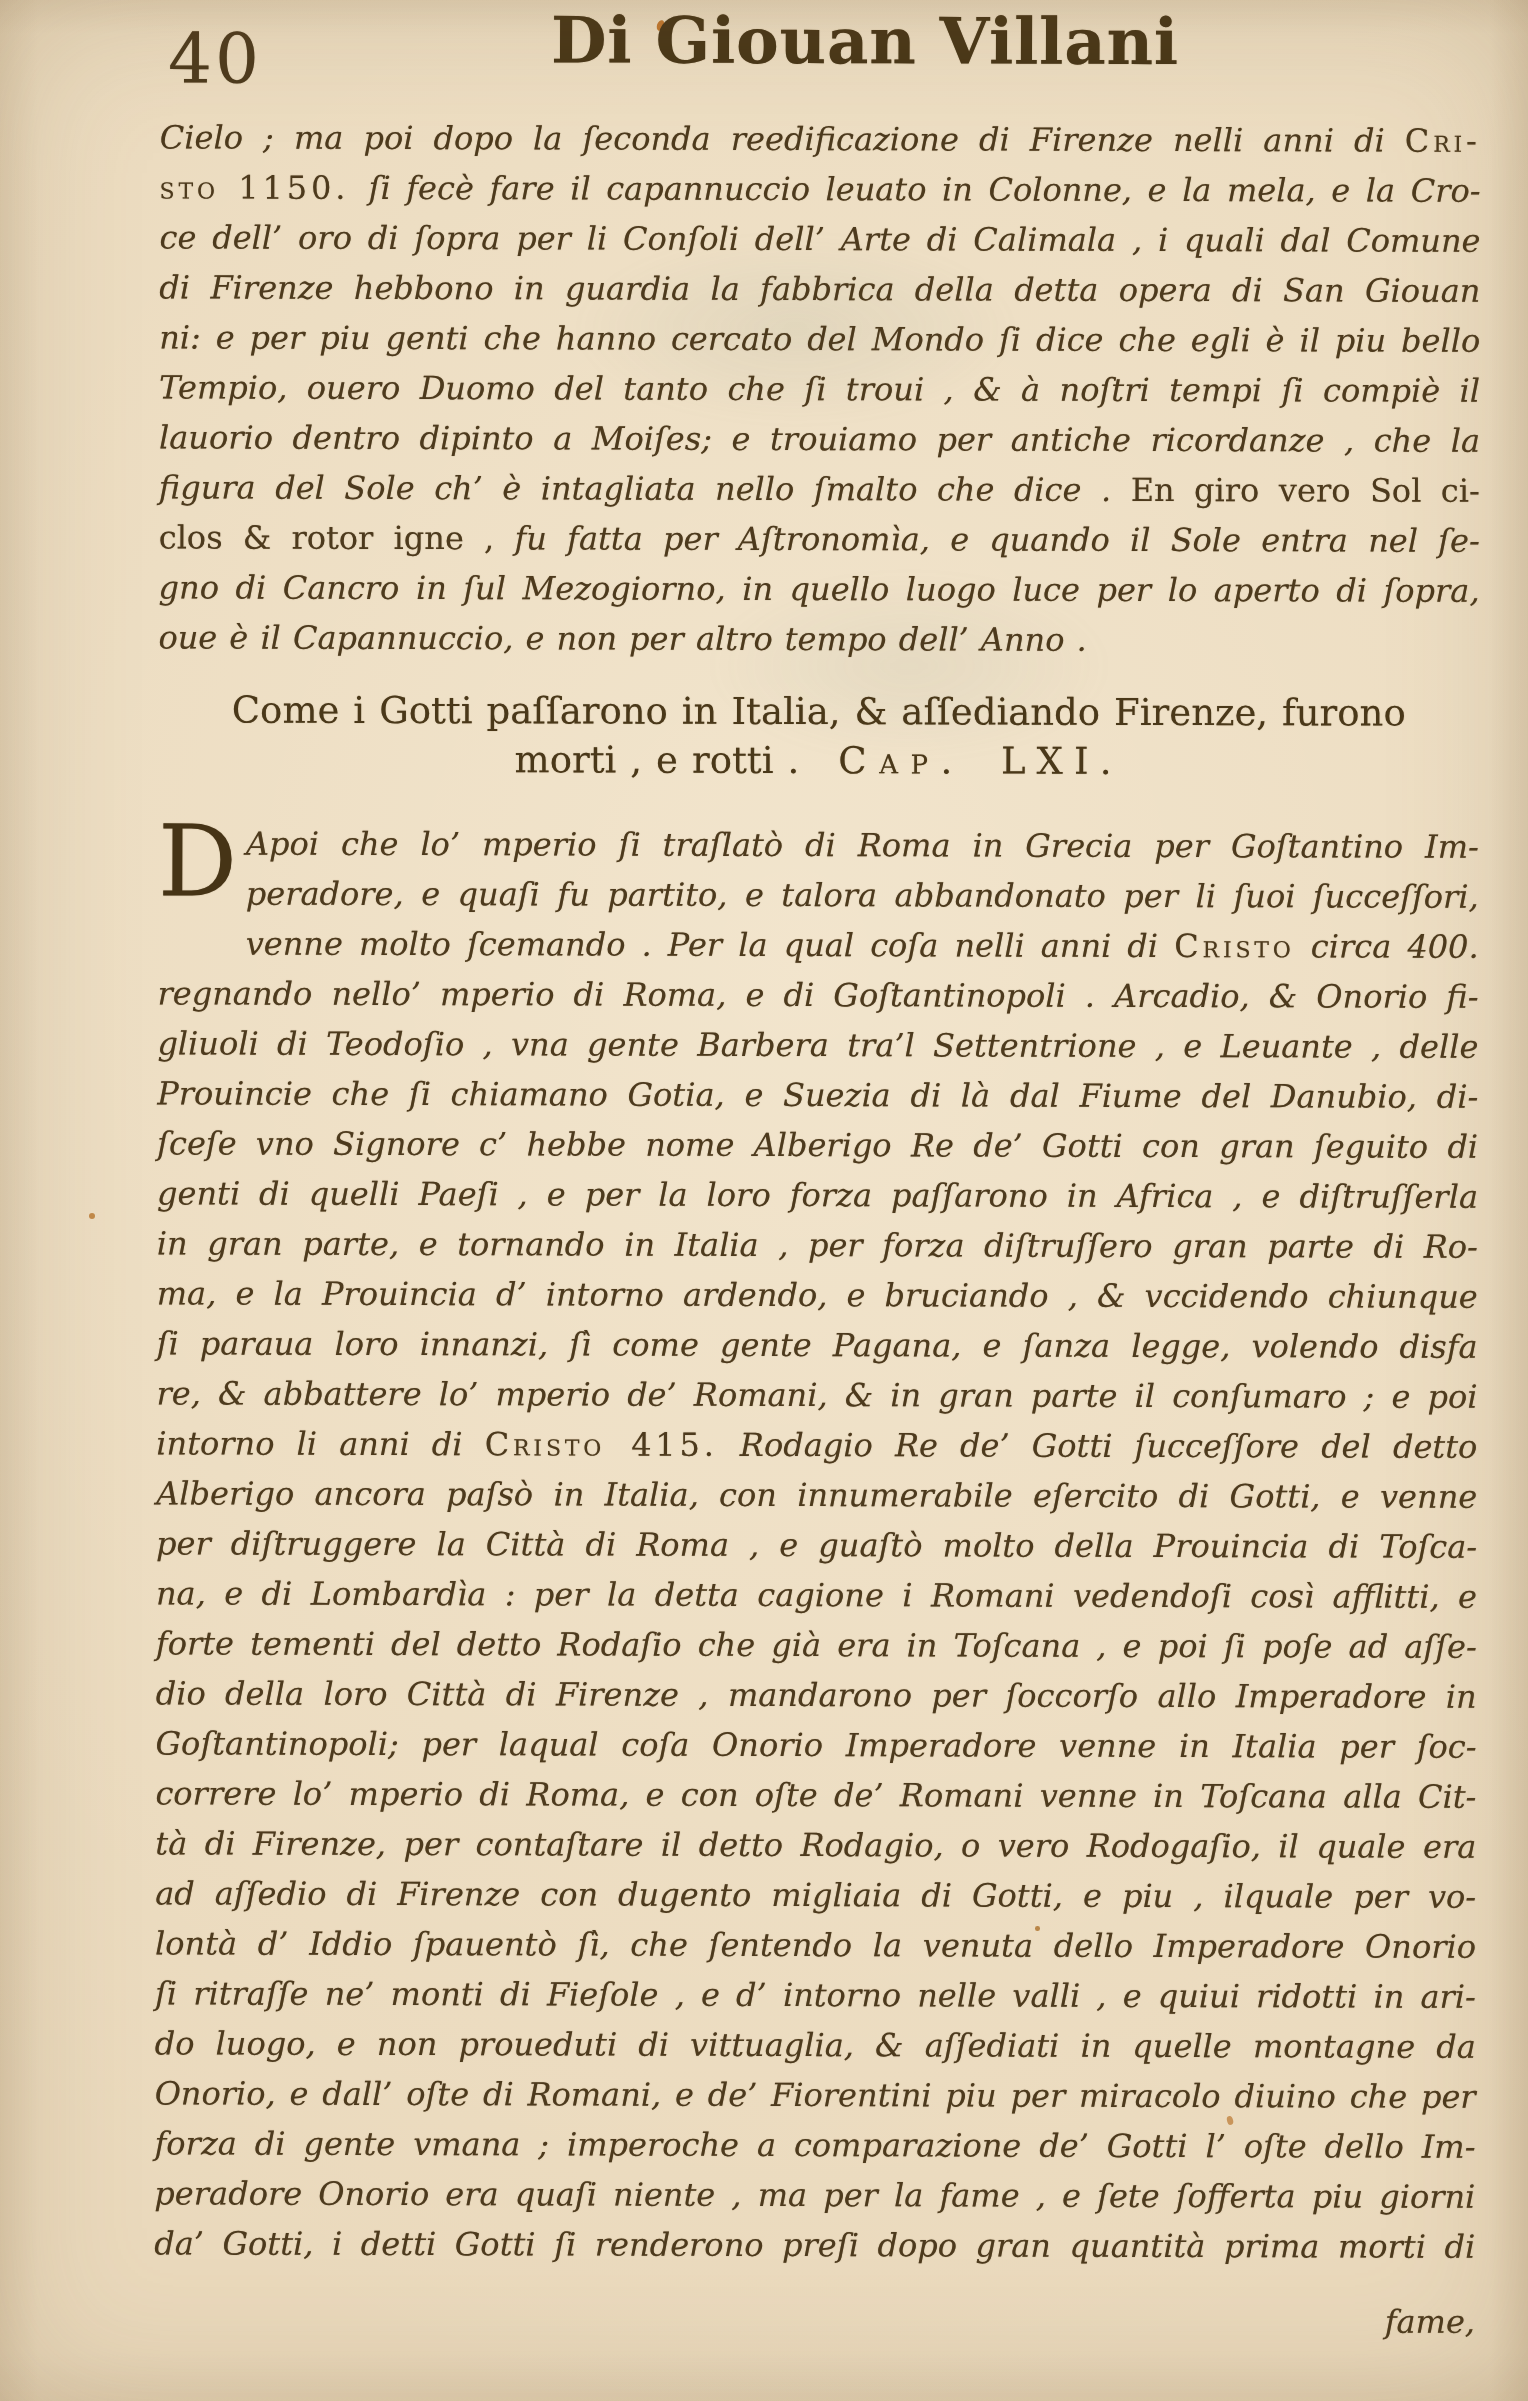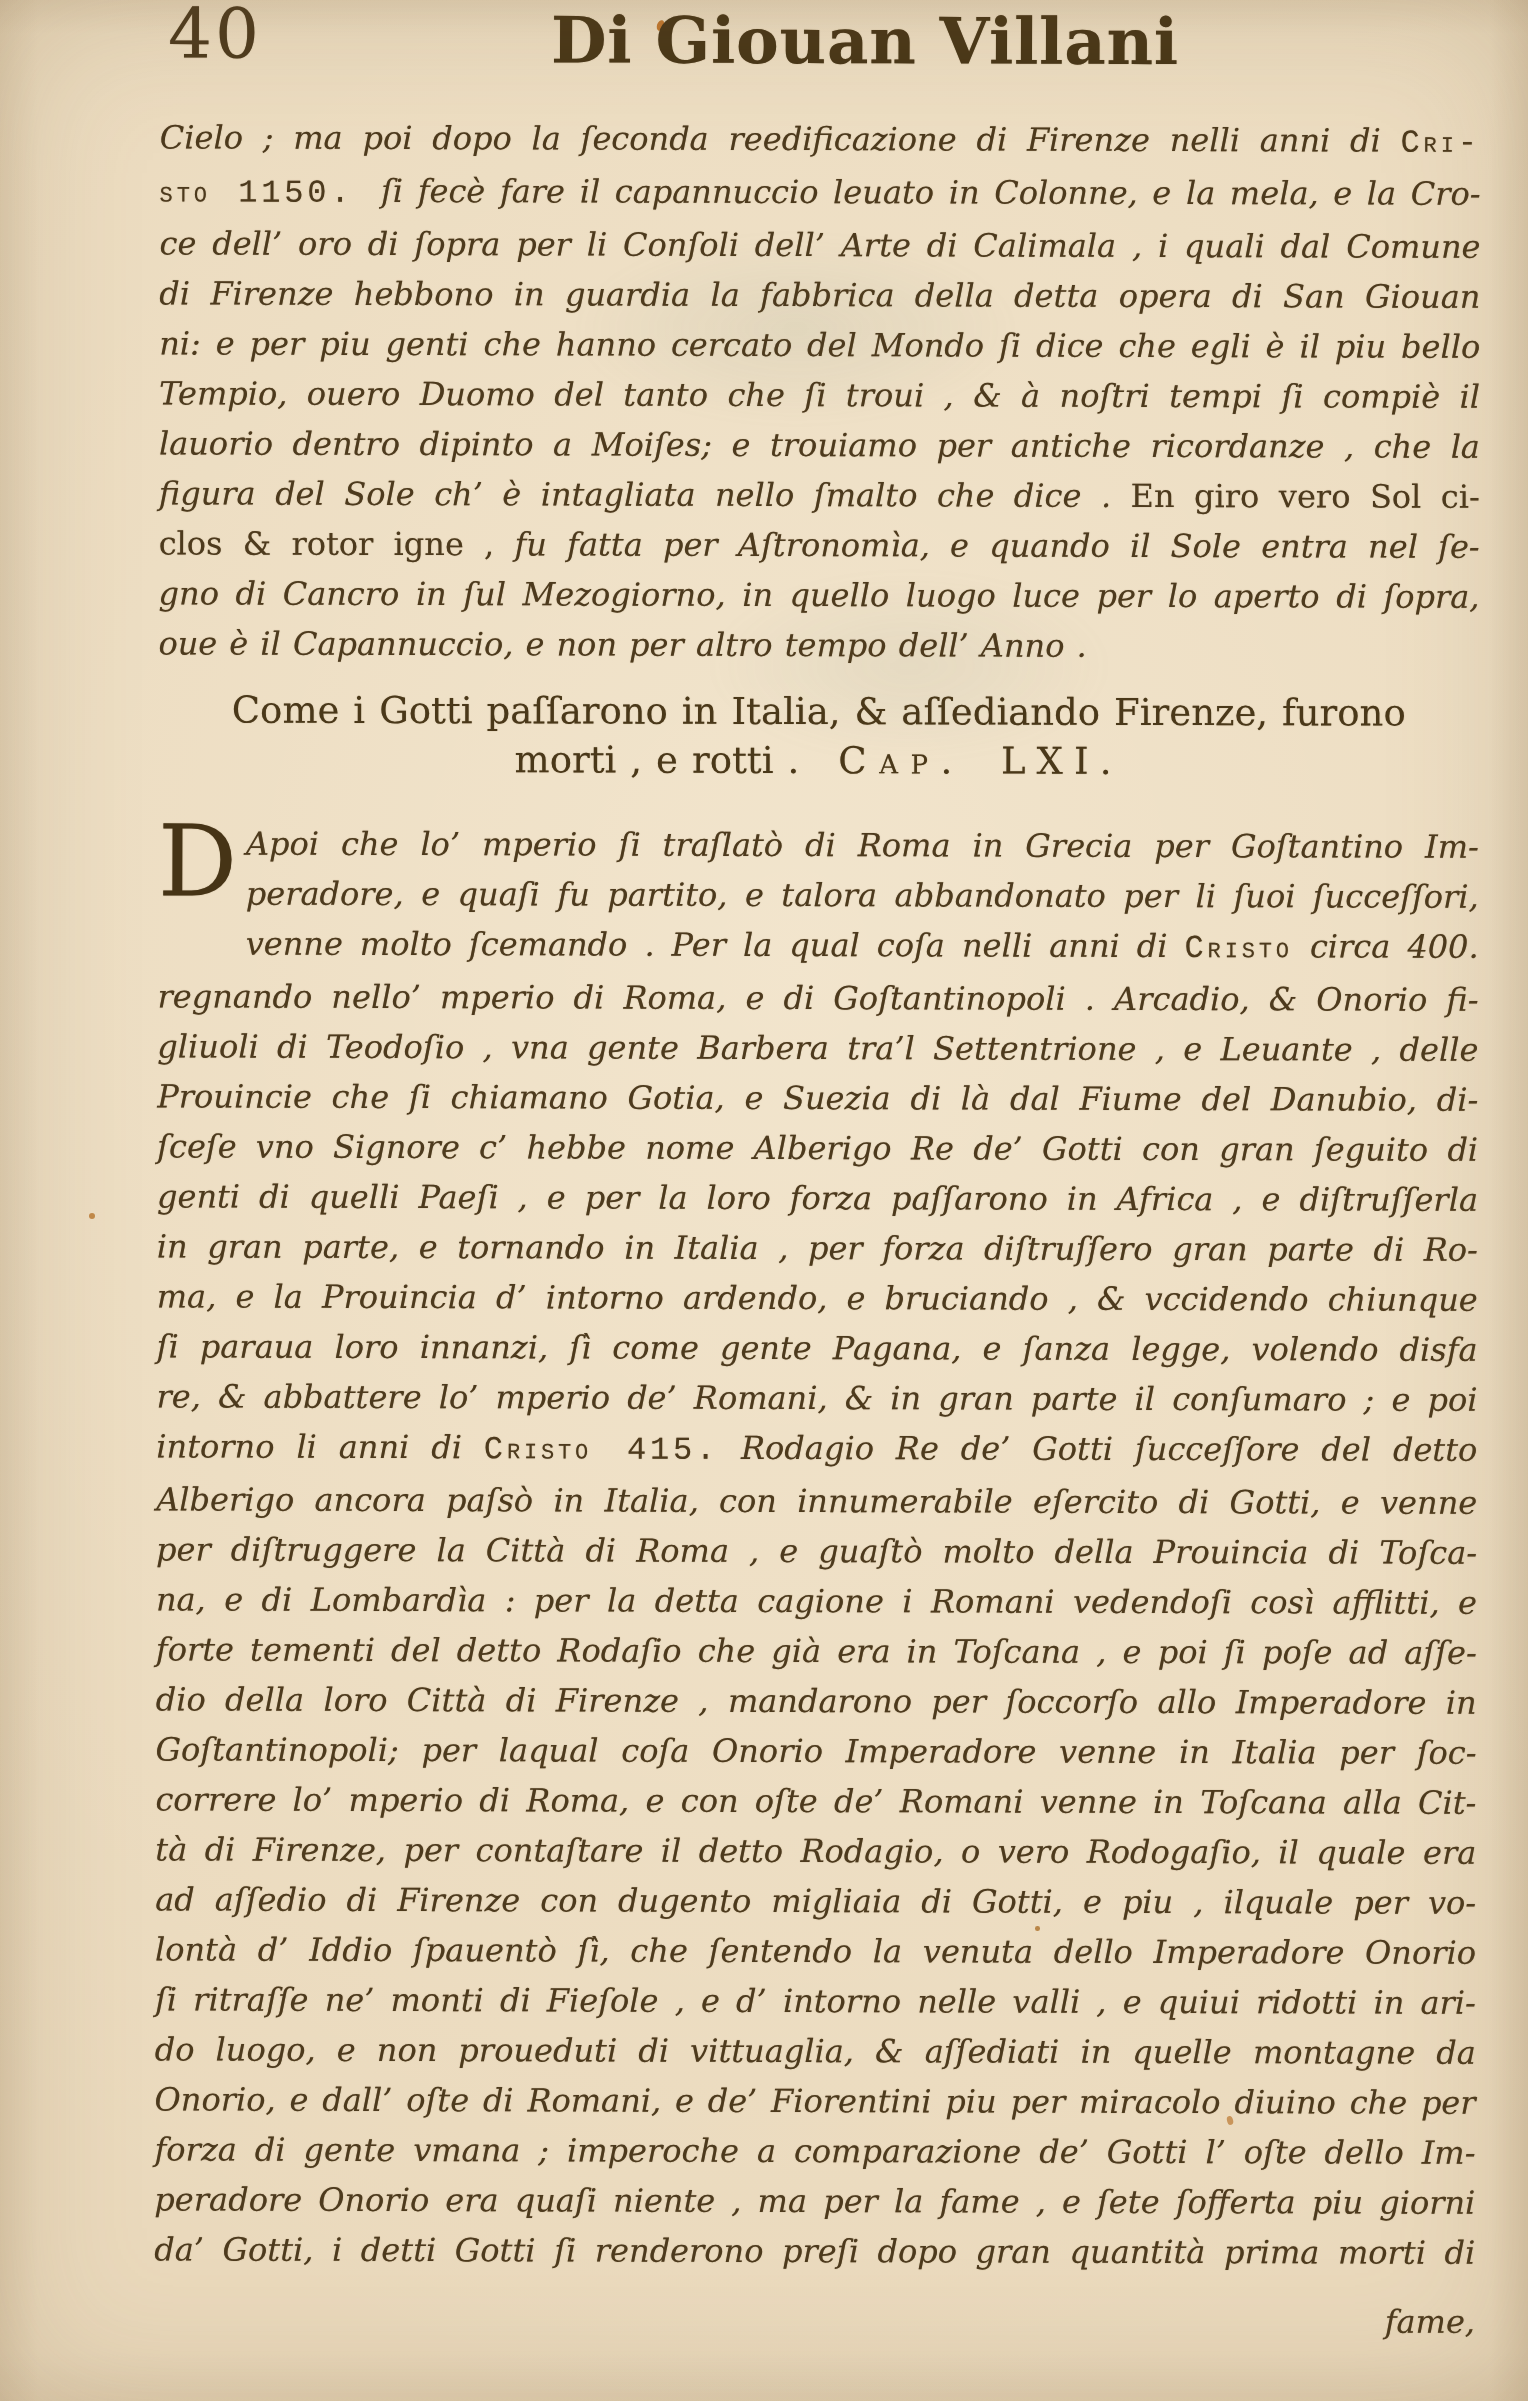--- a/index.html
+++ b/index.html
@@ -20,21 +20,21 @@
   .page::after{
     content:"";position:absolute;inset:0;pointer-events:none;
     box-shadow:inset 0 0 133px 14px rgba(125,98,62,.20);
   }
   .content{
     position:absolute;inset:0;
     transform:rotate(.15deg);
     text-shadow:0 0 0.9px rgba(80,60,30,.55);
   }
   .pagenum{
-    position:absolute;left:165px;top:1px;
+    position:absolute;left:165px;top:26px;
     font-size:69px;line-height:1;letter-spacing:3.1px;
   }
   .running-title{
     position:absolute;left:862px;top:6.3px;transform:translateX(-50%);
     font-size:64px;line-height:1.1;font-weight:bold;letter-spacing:0.8px;
     white-space:nowrap;color:#483617;
   }
   .textblock{position:absolute;left:157px;width:1321px;}
   .p1{top:114px;font-size:32px;font-style:italic;}
   .p1 .line{line-height:50px;}
@@ -43,21 +43,21 @@
   .p2{top:820px;font-size:32px;font-style:italic;}
   .p2 .line{line-height:50px;}
   .catchword-block{top:2295px;font-size:32px;font-style:italic;}
   .catchword-block .line{line-height:50px;}
   .line{text-align:justify;text-align-last:justify;word-spacing:.06em;}
   .line.a-l{text-align-last:left;}
   .line.a-c{text-align:center;text-align-last:center;}
   .line.a-r{text-align:right;text-align-last:right;}
   .seg-i{font-style:italic;}
   .seg-r,.seg-sc,.seg-cap,.seg-caps{font-style:normal;}
-  .seg-sc{font-variant:small-caps;letter-spacing:.12em;font-family:Liberation Mono, monospace;}
+  .seg-sc{font-variant:small-caps;letter-spacing:.12em;}
   .seg-cap{font-variant:small-caps;letter-spacing:.34em;margin-left:39px;}
   .seg-caps{letter-spacing:.3em;margin-left:36px;}
   .dropcap{
     float:left;width:88px;height:100px;
     font-style:normal;font-size:99px;line-height:78px;
     padding-top:3.9px;color:#463416;
   }
   .ghost{position:absolute;pointer-events:none;filter:blur(7px);}
   .ghost-a{left:486px;top:196px;width:619px;height:266px;
     background:radial-gradient(50% 50% at 50% 50%, rgba(122,138,120,.11), rgba(0,0,0,0) 72%);}

